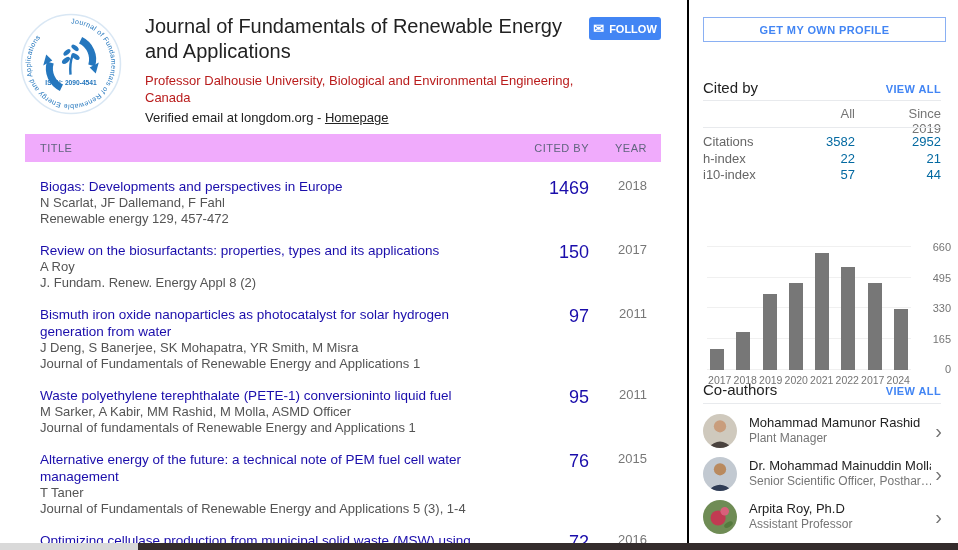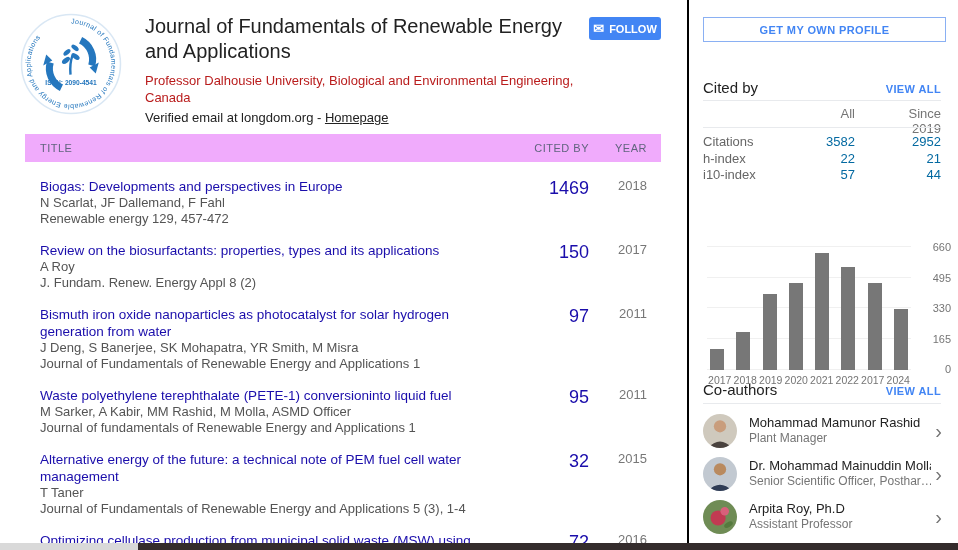--- a/index.html
+++ b/index.html
@@ -174,21 +174,21 @@
       <div class="pub-cited">95</div>
       <div class="pub-year">2011</div>
     </div>
 
     <div class="pub-row">
       <div class="pub-main">
         <div class="pub-title">Alternative energy of the future: a technical note of PEM fuel cell water management</div>
         <div class="pub-authors">T Taner</div>
         <div class="pub-venue">Journal of Fundamentals of Renewable Energy and Applications 5 (3), 1-4</div>
       </div>
-      <div class="pub-cited">32</div>
+      <div class="pub-cited">76</div>
       <div class="pub-year">2015</div>
     </div>
 
     <div class="pub-row">
       <div class="pub-main">
         <div class="pub-title">Optimizing cellulase production from municipal solid waste (MSW) using solid state fermentation (SSF)</div>
 
       </div>
       <div class="pub-cited">72</div>
       <div class="pub-year">2016</div>

